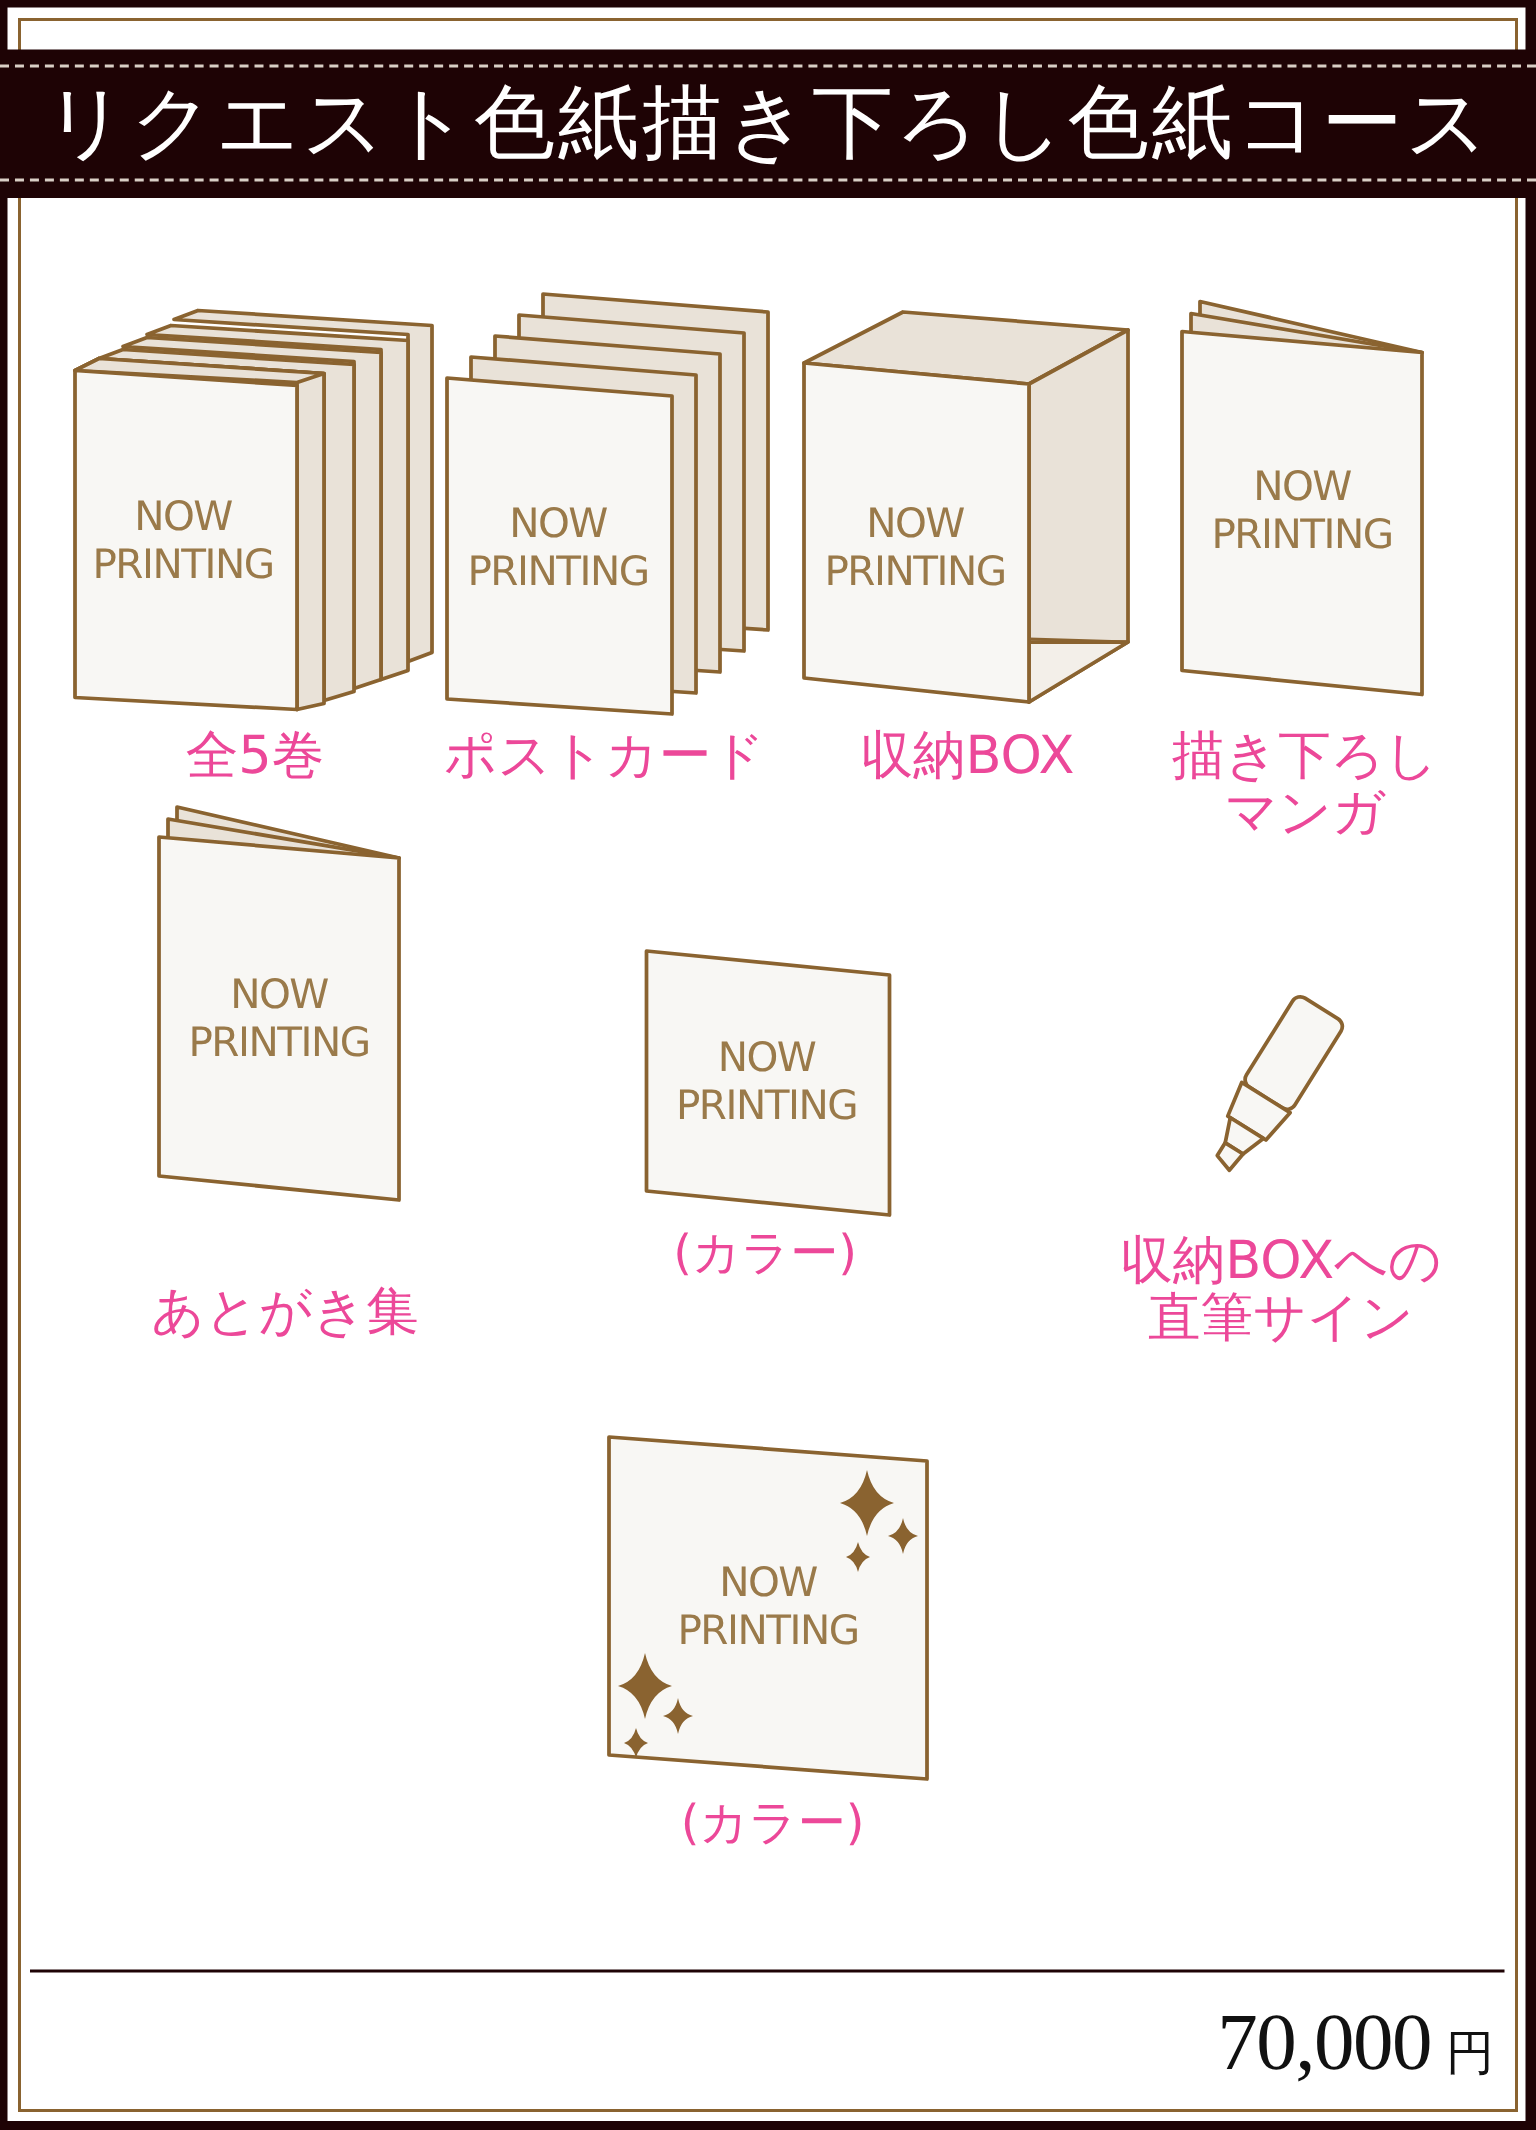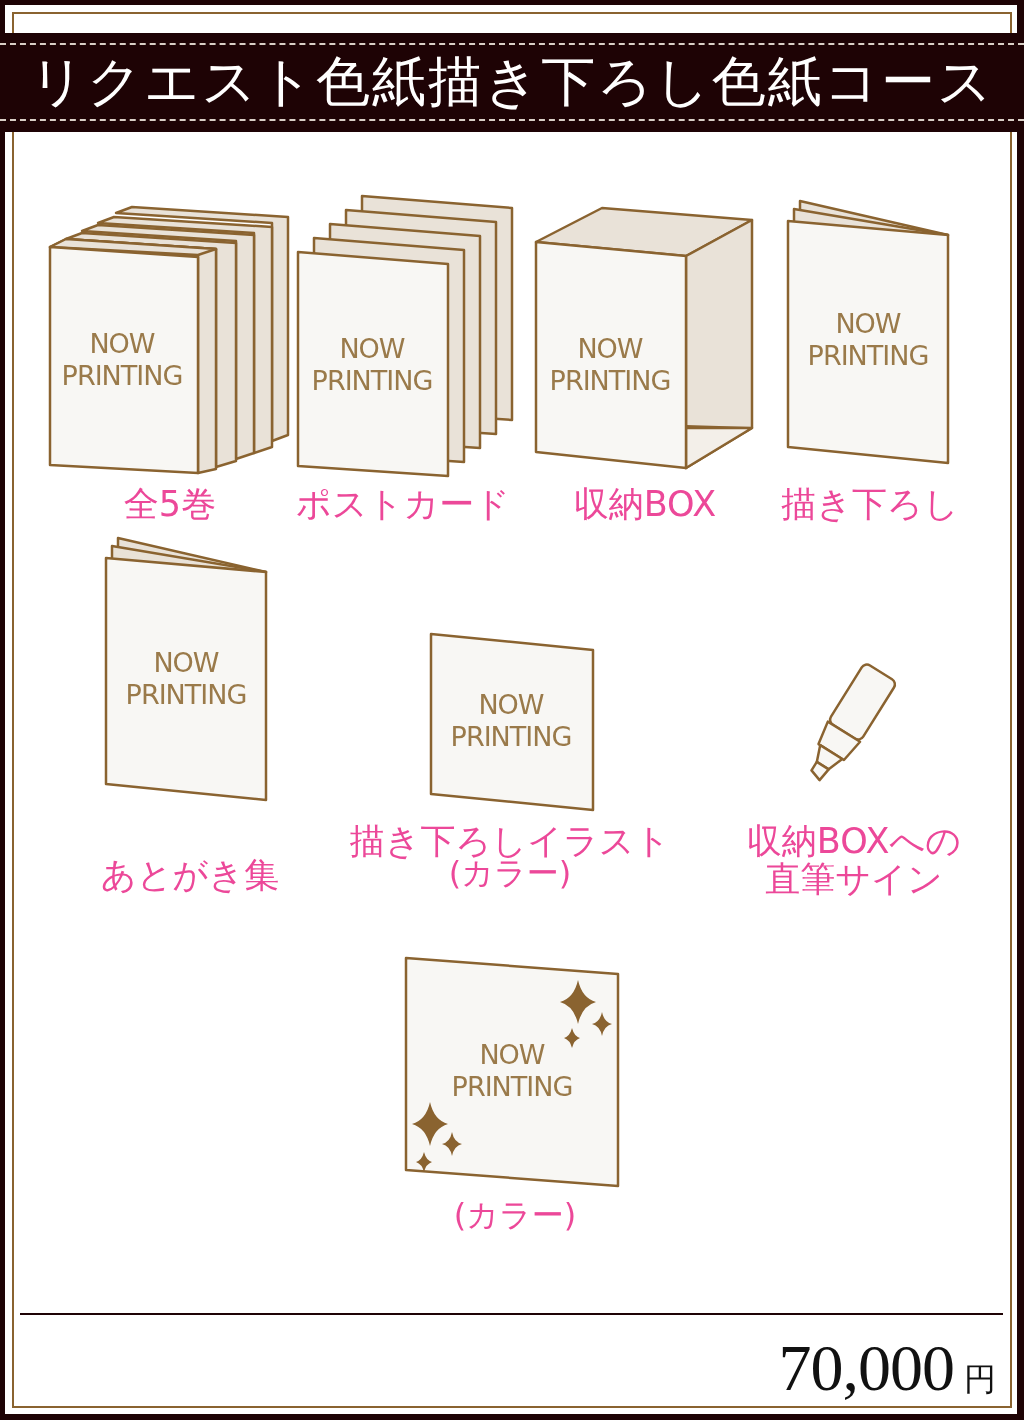--- a/index.html
+++ b/index.html
@@ -4,29 +4,29 @@
 <style>
   * { margin:0; padding:0; box-sizing:border-box; }
   html, body { width:1024px; height:1420px; background:#fff; overflow:hidden; }
   body { position:relative; font-family:"DejaVu Sans","Liberation Sans",sans-serif; color:#111; }
   .outer { position:absolute; left:0; top:0; width:1024px; height:1420px; border:5px solid #1e0305; border-top-width:5px; border-bottom-width:6px; border-right-width:7px; background:#fff; }
   .gold-frame { position:absolute; left:12px; top:12px; width:1000px; height:1396px; border:2px solid #8a6330; }
   .title-band { position:absolute; left:0; top:33px; width:1024px; height:99px; background:#1e0305; }
   .dash { position:absolute; left:0; width:1024px; height:0; border-top:2px dashed #d9cfc6; }
   .dash.top { top:10px; }
   .dash.bot { top:86px; }
-  .title { position:absolute; left:0; top:16px; width:1024px; text-align:center; color:#fff; font-family:Liberation Serif, serif; font-size:54px; letter-spacing:2px; line-height:66px; }
+  .title { position:absolute; left:0; top:16px; width:1024px; text-align:center; color:#fff; font-family:Liberation Sans, sans-serif; font-size:54px; letter-spacing:2px; line-height:66px; }
   .item { position:absolute; text-align:center; }
   .item svg { display:block; position:absolute; }
   .label { position:absolute; font-family:"DejaVu Sans","Liberation Sans",sans-serif; font-size:35px; line-height:38px; color:#ec4899; text-align:center; white-space:nowrap; }
   .sub { font-size:32px; line-height:26px; }
   .np { font-family:"DejaVu Sans","Liberation Sans",sans-serif; fill:#9a7a4a; font-size:27px; letter-spacing:-1px; }
   .divider { position:absolute; left:20px; top:1313px; width:983px; height:2px; background:#1e0305; }
   .price { position:absolute; right:28px; top:1330px; font-family:"Liberation Serif","DejaVu Serif",serif; color:#111; white-space:nowrap; }
-  .price .num { font-size:66px; letter-spacing:-1px; }
+  .price .num { font-size:54px; letter-spacing:-1px; }
   .price .yen { font-size:32px; margin-left:10px; }
 </style>
 </head>
 <body>
 
 <div class="outer"></div>
 <div class="gold-frame"></div>
 
 <div class="title-band">
   <div class="dash top"></div>
@@ -86,20 +86,21 @@
     <g stroke="#8a6330" stroke-width="2.5" fill="#e9e2d8" stroke-linejoin="round">
       <polygon points="20,6 168,40 20,22"></polygon>
       <polygon points="14,14 168,40 14,30"></polygon>
     </g>
     <polygon points="8,26 168,40 168,268 8,252" fill="#f8f7f4" stroke="#8a6330" stroke-width="2.5" stroke-linejoin="round"></polygon>
     <text class="np" x="88" y="138" text-anchor="middle">NOW</text>
     <text class="np" x="88" y="170" text-anchor="middle">PRINTING</text>
   </svg>
   <div class="label" style="left:765px;top:485px;width:210px">
     <div>描き下ろし</div>
+    <div>マンガ</div>
   </div>
 </div>
 
 <div class="item">
   <svg style="left:98px;top:532px" width="180" height="275" viewBox="0 0 180 275">
     <g stroke="#8a6330" stroke-width="2.5" fill="#e9e2d8" stroke-linejoin="round">
       <polygon points="20,6 168,40 20,22"></polygon>
       <polygon points="14,14 168,40 14,30"></polygon>
     </g>
     <polygon points="8,26 168,40 168,268 8,252" fill="#f8f7f4" stroke="#8a6330" stroke-width="2.5" stroke-linejoin="round"></polygon>
@@ -109,21 +110,20 @@
   <div class="label" style="left:85px;top:856px;width:210px">あとがき集</div>
 </div>
 
 <div class="item">
   <svg style="left:425px;top:628px" width="175" height="188" viewBox="0 0 175 188">
     <polygon points="6,6 168,22 168,182 6,166" fill="#f8f7f4" stroke="#8a6330" stroke-width="2.5" stroke-linejoin="round"></polygon>
     <text class="np" x="86" y="86" text-anchor="middle">NOW</text>
     <text class="np" x="86" y="118" text-anchor="middle">PRINTING</text>
   </svg>
   <div class="label" style="left:340px;top:822px;width:340px">
-    <div>描き下ろしイラスト</div>
     <div class="sub">(カラー)</div>
   </div>
 </div>
 
 <div class="item">
   <svg style="left:790px;top:660px" width="110" height="140" viewBox="0 0 110 140">
     <g stroke="#8a6330" stroke-width="2.5" fill="#f8f7f4" stroke-linejoin="round" transform="rotate(32 55 70)">
       <rect x="36" y="2" width="38" height="70" rx="6"></rect>
       <polygon points="36,72 74,72 70,96 40,96"></polygon>
       <polygon points="42,96 68,96 62,112 48,112"></polygon>

